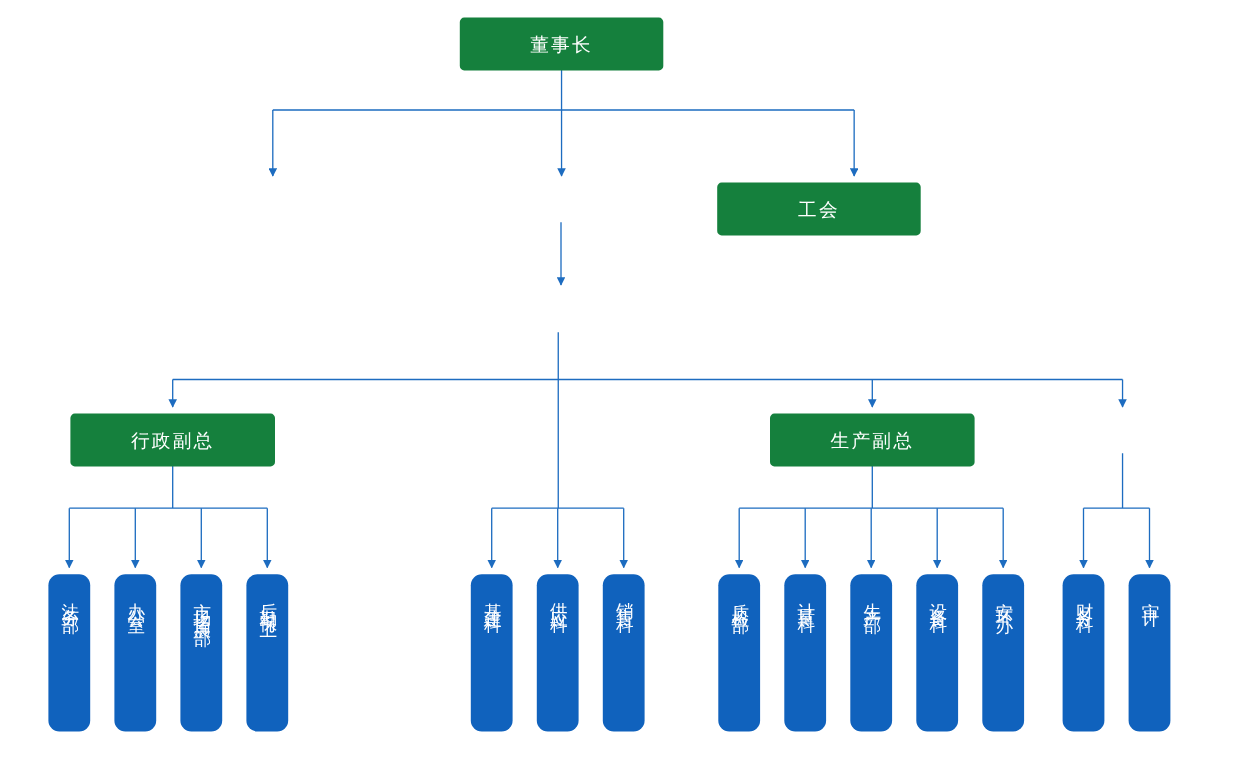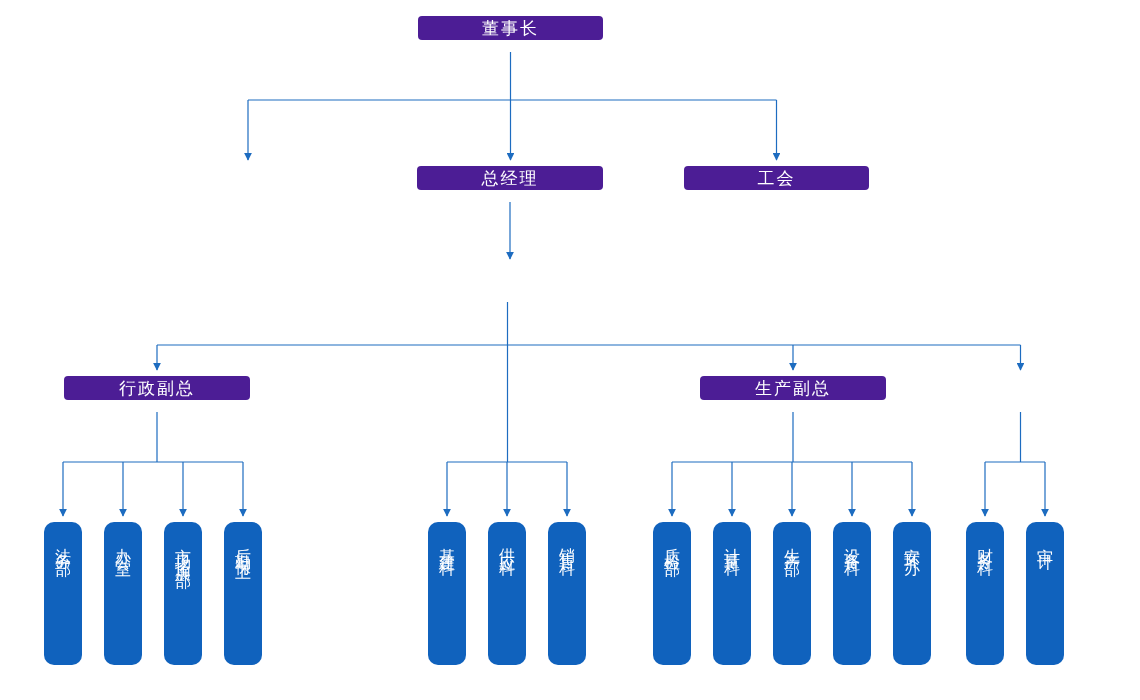--- a/index.html
+++ b/index.html
@@ -2,21 +2,21 @@
 <html><head>
 <meta charset="utf-8">
 <style>
   html, body { margin:0; padding:0; background:#ffffff; }
   .canvas {
     position:relative; width:1140px; height:700px; background:#ffffff;
     font-family:"Liberation Sans","DejaVu Sans",sans-serif; overflow:hidden;
   }
   .connectors { position:absolute; left:0; top:0; }
   .hbox {
-    position:absolute; width:186px; height:24px; background:#4c1d95;
+    position:absolute; width:186px; height:48px; background:#15803d;
     border-radius:4px; color:#ffffff; display:flex; align-items:center;
     justify-content:center; font-size:17px; letter-spacing:2px; box-sizing:border-box;text-align:center;
   }
   .vbox {
     position:absolute; top:522px; width:38px; height:143px; background:#1062bd;
     border-radius:10px; color:#ffffff; display:flex; justify-content:center;
     box-sizing:border-box;
   }
   .vbox span {
     writing-mode:vertical-rl; text-orientation:upright;
@@ -68,22 +68,21 @@
       <path d="M912,462 V516" marker-end="url(#arw)"></path>
 
       <path d="M1020.5,412 V462 M985,462 H1045"></path>
       <path d="M985,462 V516" marker-end="url(#arw)"></path>
       <path d="M1045,462 V516" marker-end="url(#arw)"></path>
     </g>
   </svg>
 
   <div class="hbox" style="left:418px; top:16px; width:185px">董事长</div>
 
-  <div class="hbox" style="left:417px; top:166px">总经理</div>
-  <div class="hbox" style="left:684px; top:166px; width:185px">工会</div>
+  <div class="hbox" style="left:652px; top:166px; width:185px">工会</div>
 
 
   <div class="hbox" style="left:64px; top:376px">行政副总</div>
   <div class="hbox" style="left:700px; top:376px">生产副总</div>
 
   <div class="vbox" style="left:44px">
     <span>法务部</span>
   </div>
   <div class="vbox" style="left:104px">
     <span>办公室</span>

